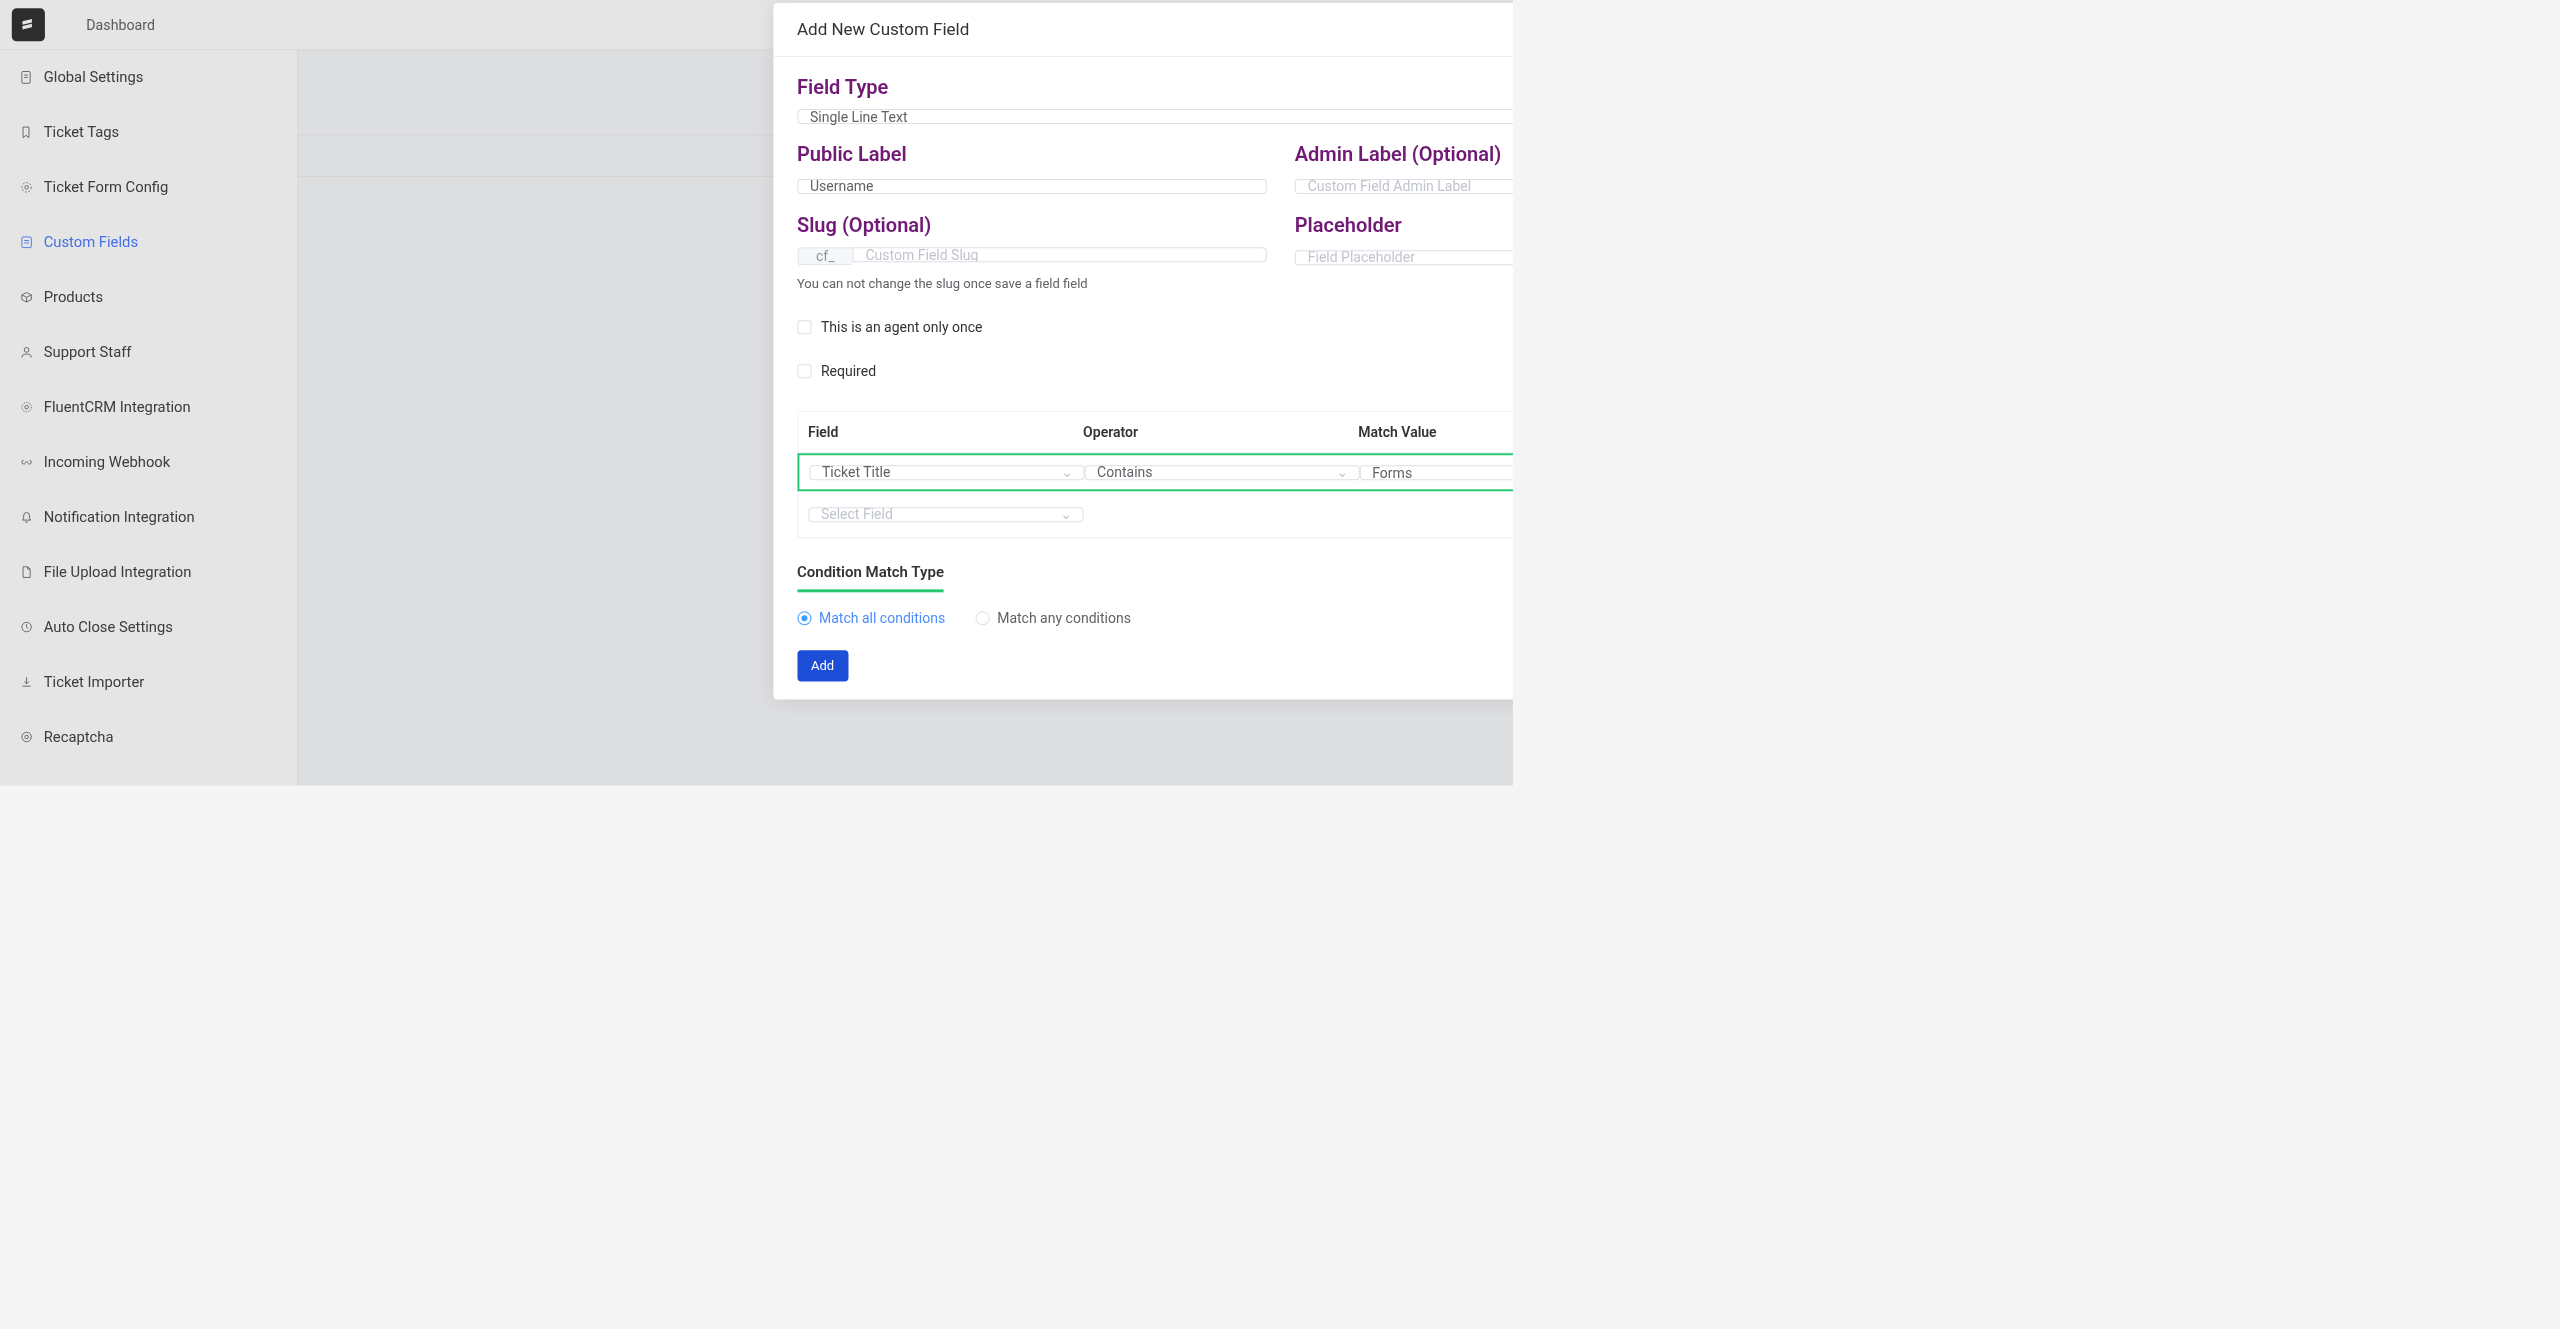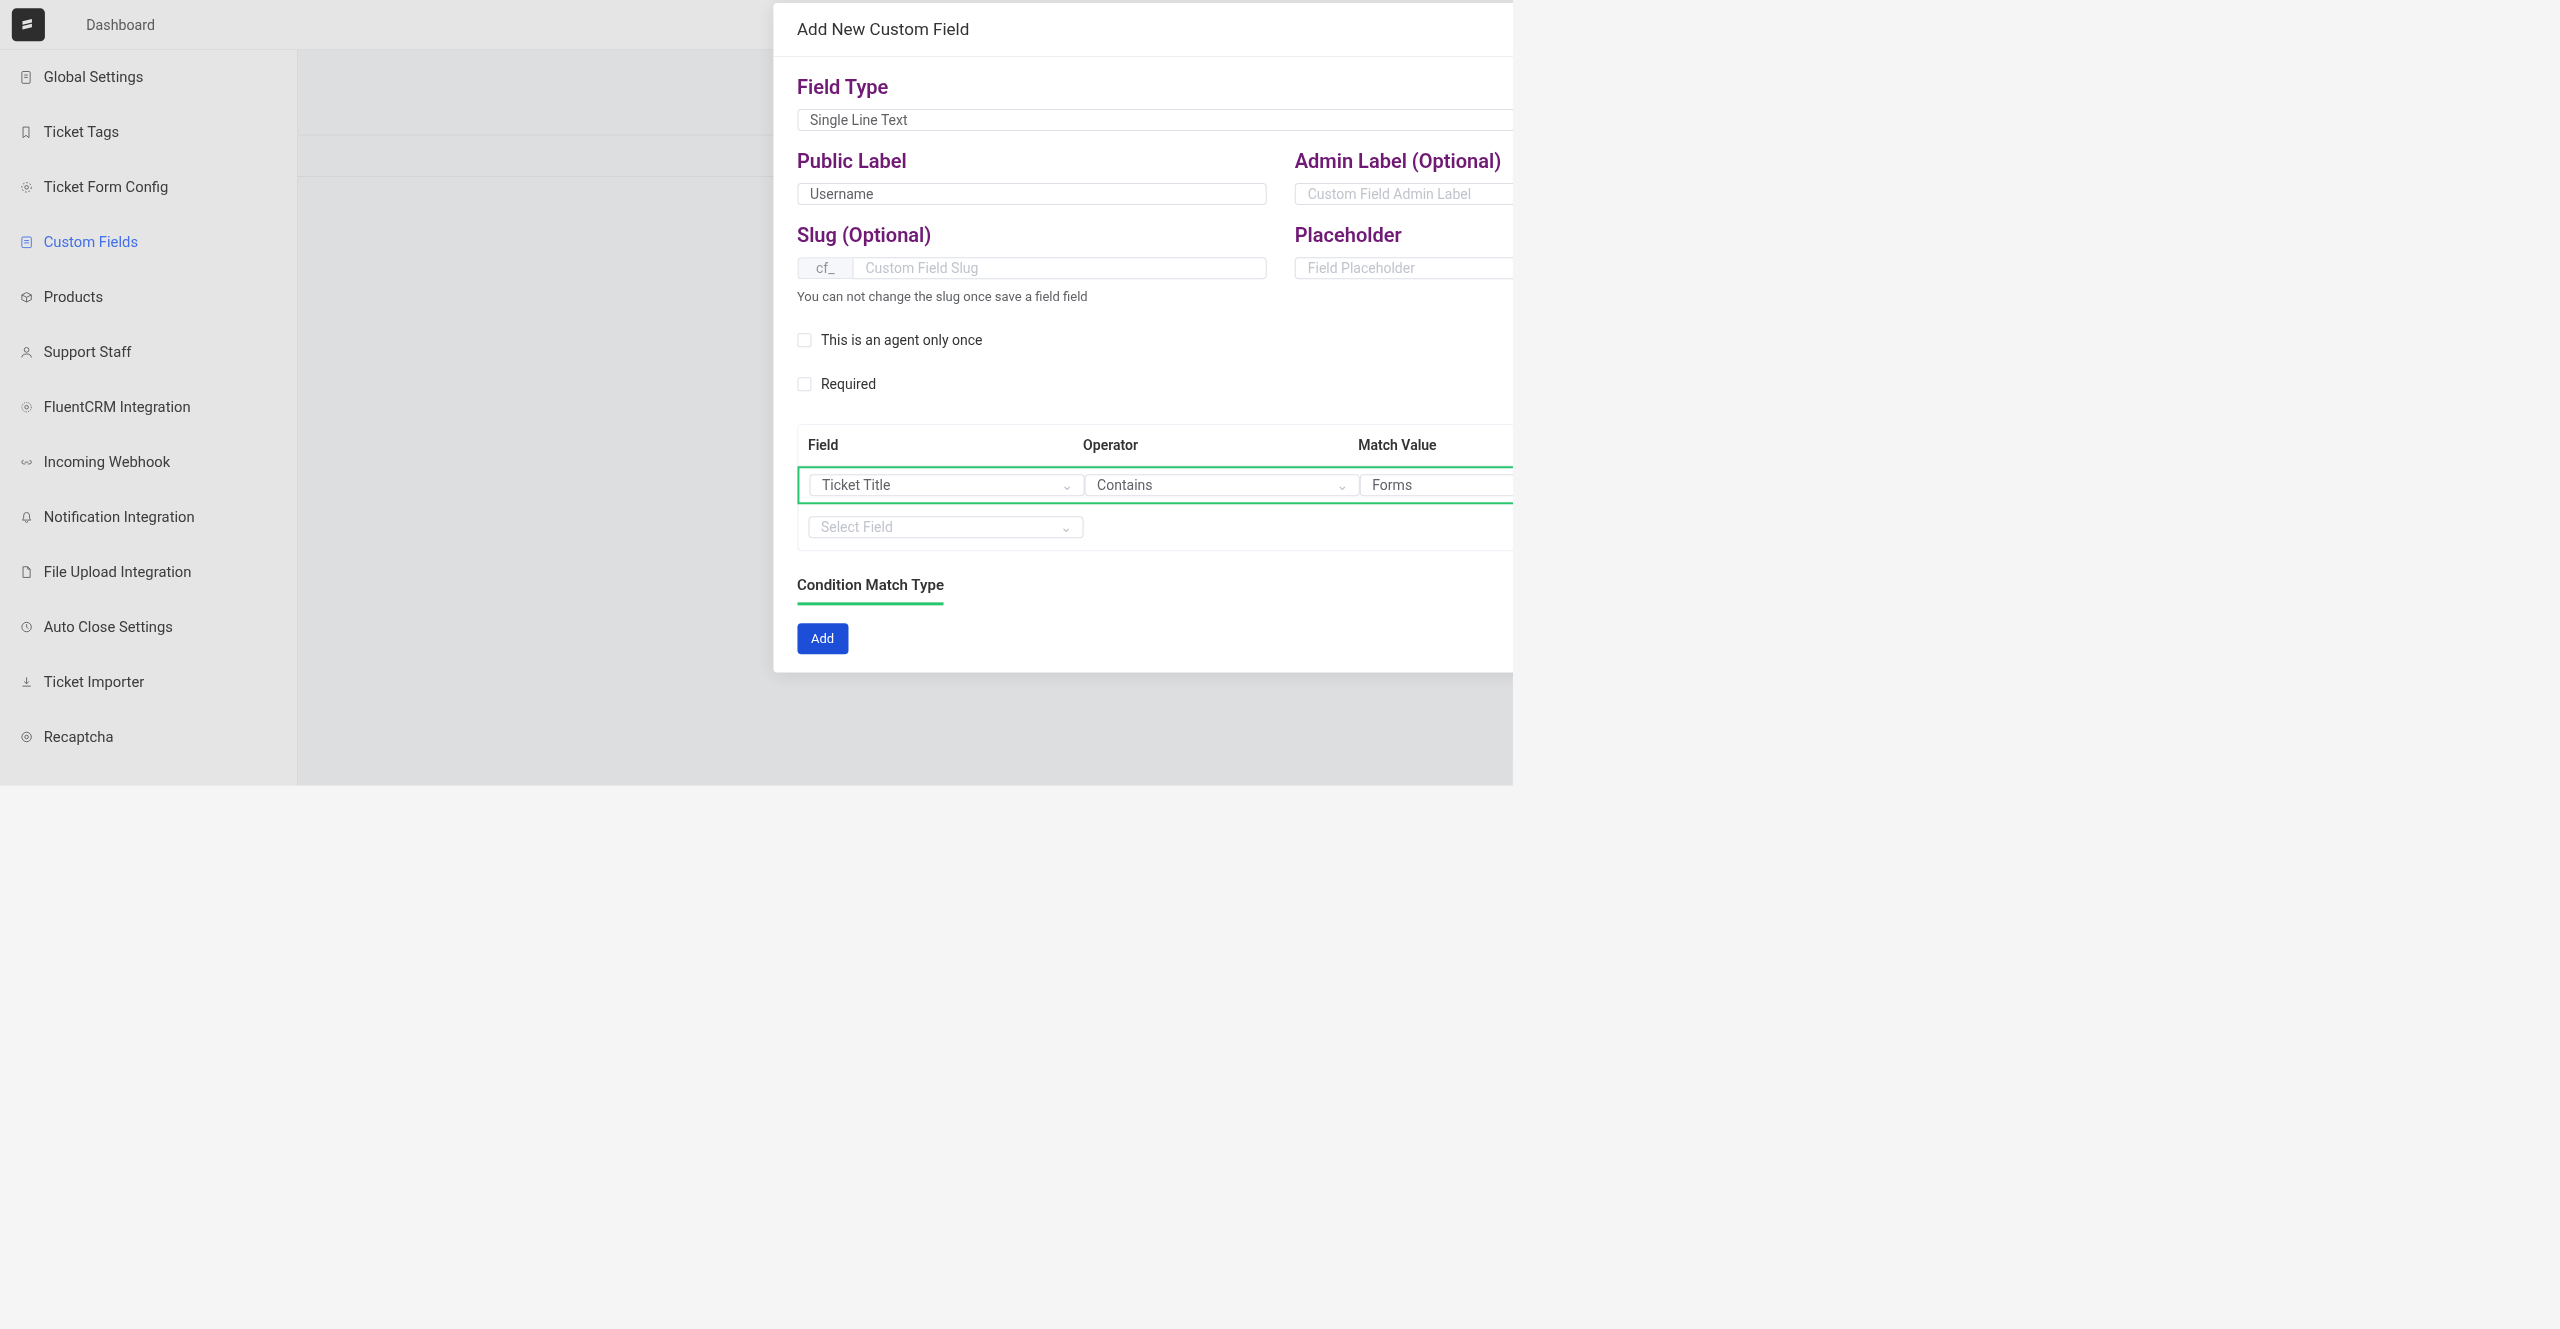--- a/index.html
+++ b/index.html
@@ -204,21 +204,21 @@
   gap: 28px;
   margin-bottom: 18px;
 }
 
 .form-col {
   flex: 1;
 }
 
 .form-select, .form-input {
   width: 100%;
-  height: 22px;
+  height: 15px;
   border: 1px solid #dcdfe6;
   border-radius: 4px;
   padding: 0 12px;
   font-size: 14px;
   color: #606266;
   background: #fff;
 }
 
 .form-select {
   position: relative;
@@ -746,18 +746,28 @@
         </div>
       </div>
 
       <div class="green-arrow" style="left:872px;top:541px;height:68px"></div>
       <div class="green-arrow" style="left:917px;top:541px;height:68px"></div>
 
       <div>
         <div class="section-heading">Condition Match Type</div>
       </div>
 
+      <div class="radio-row">
+        <div class="radio-item">
+          <div class="radio checked"></div>
+          <span class="radio-label active">Match all conditions</span>
+        </div>
+        <div class="radio-item">
+          <div class="radio"></div>
+          <span class="radio-label">Match any conditions</span>
+        </div>
+      </div>
 
       <button class="btn-primary">Add</button>
 
     </div>
   </div>
 </div>
 
 </body></html>

